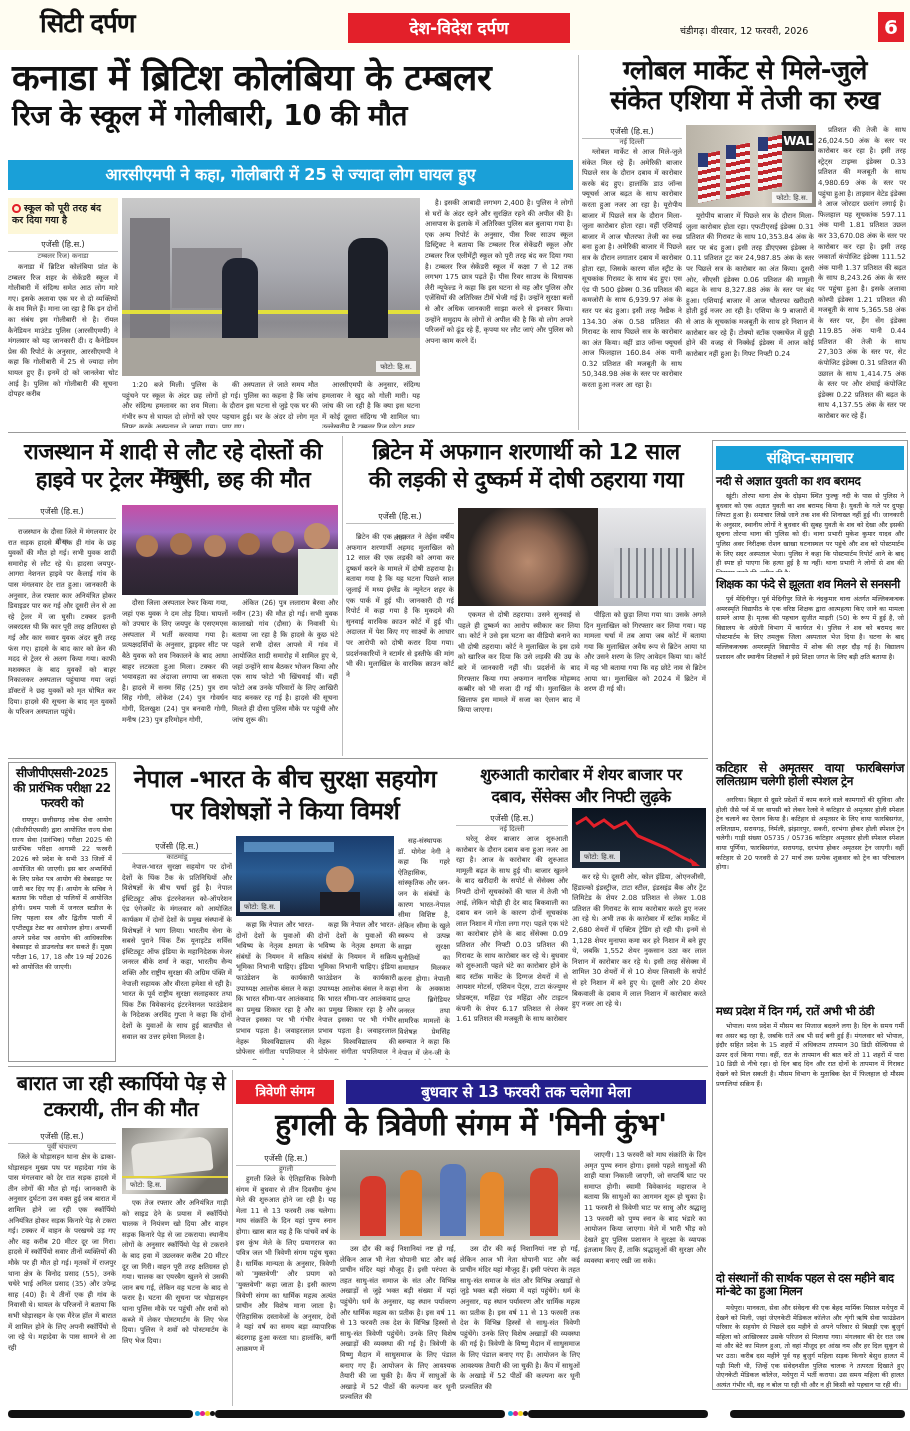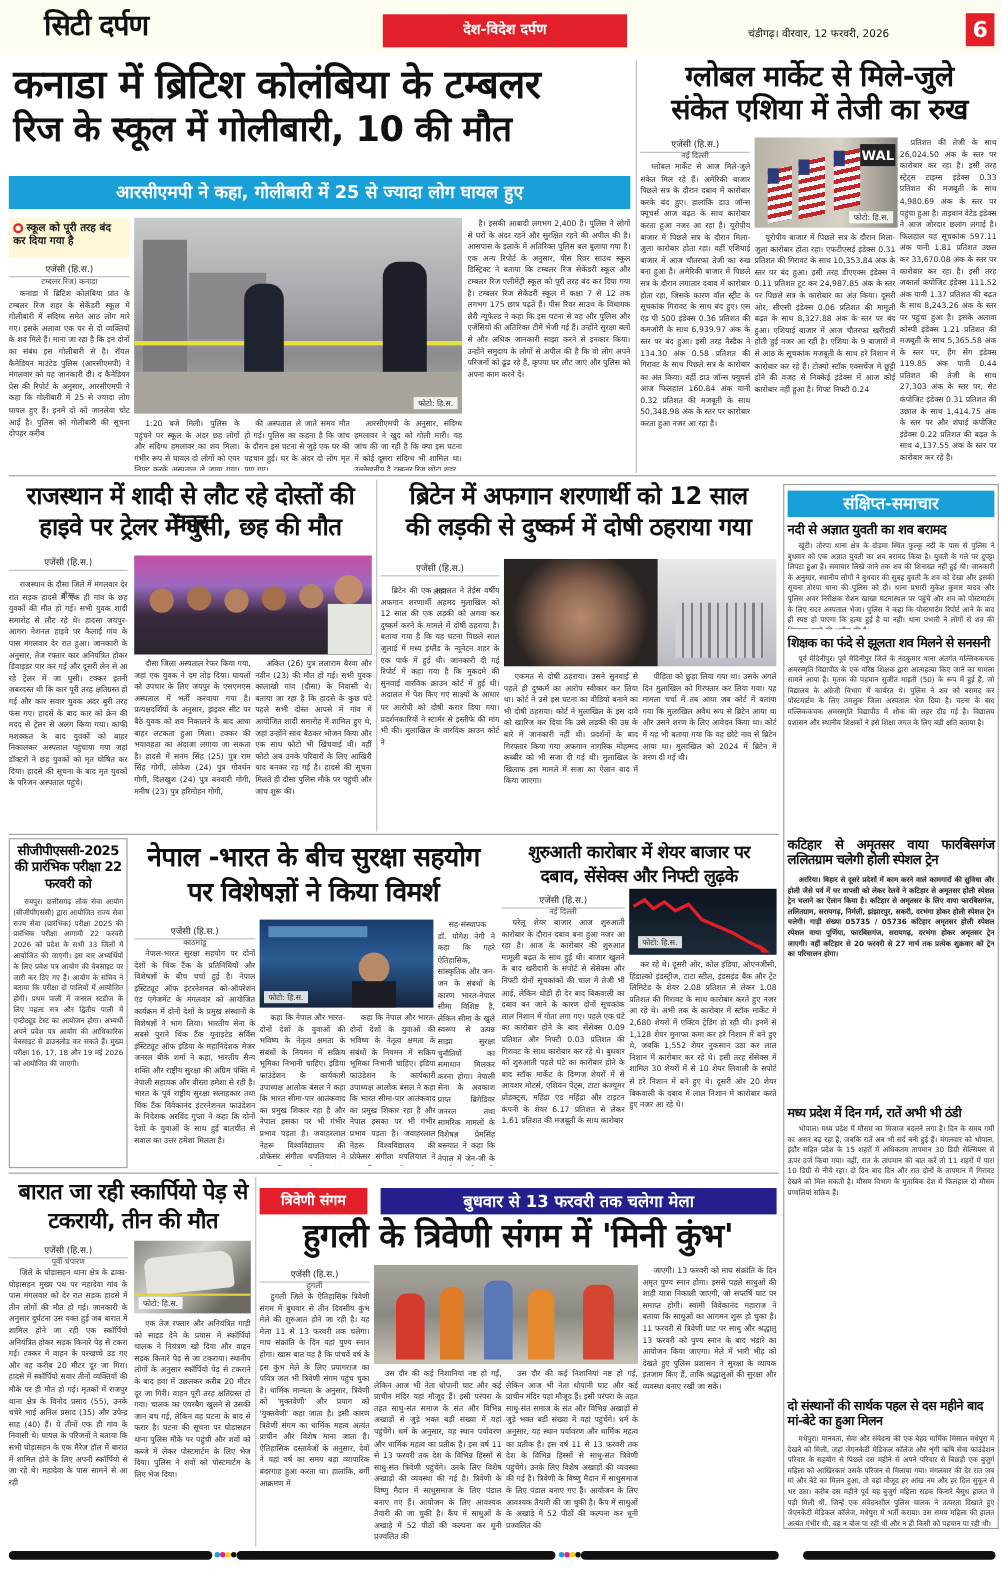--- a/index.html
+++ b/index.html
@@ -1,21 +1,21 @@
 <!DOCTYPE html>
 <html><head>
 <meta charset="utf-8">
 <style>
   * { box-sizing: border-box; margin: 0; padding: 0; }
   html, body { width: 910px; height: 1431px; background: #ffffff; overflow: hidden; }
   body { font-family: "DejaVu Sans", sans-serif; color: #1a1a1a; position: relative; }
   .abs { position: absolute; }
   .masthead { left: 0; top: 0; width: 910px; height: 50px; background: #fffdf2; }
   .logo { left: 8px; top: 4px; font-size: 26px; font-weight: bold; color: #111; font-family: "DejaVu Serif", serif; letter-spacing: -1px; margin-left: 32px; }
-  .section-banner { left: 348px; top: 13px; width: 222px; height: 30px; background: #e3202a; color: #fff; font-size: 13px; font-weight: bold; text-align: center; line-height: 30px; }
+  .section-banner { left: 348px; top: 13px; width: 222px; height: 30px; background: #e3202a; color: #fff; font-size: 17px; font-weight: bold; text-align: center; line-height: 30px; }
   .dateline { left: 680px; top: 24px; font-size: 9.5px; color: #111; }
   .page-no { left: 878px; top: 12px; width: 26px; height: 30px; background: #e3202a; color: #fff; font-size: 20px; font-weight: bold; text-align: center; line-height: 30px; }
 
   .hl { font-weight: bold; color: #111; line-height: 1.12; letter-spacing: -0.5px; }
   .hl-xl { font-size: 37px; }
   .hl-l { font-size: 24px; }
   .center { text-align: center; }
   .byline { font-size: 8px; color: #222; text-align: center; border-bottom: 1px solid #bbb; padding-bottom: 2px; }
   .place { font-size: 7px; color: #444; text-align: center; }
   .body-text { font-size: 7px; line-height: 10.6px; color: #2a2a2a; text-align: justify; overflow: hidden; }
@@ -36,21 +36,21 @@
 </head>
 <body>
 
 <div class="abs masthead"></div>
 <div class="abs logo">सिटी दर्पण</div>
 <div class="abs section-banner">देश-विदेश दर्पण</div>
 <div class="abs dateline">चंडीगढ़। वीरवार, 12 फरवरी, 2026</div>
 <div class="abs page-no">6</div>
 
 <div class="abs hl hl-xl" style="left:12px;top:58px;width:560px;font-size:36px;">कनाडा में ब्रिटिश कोलंबिया के टम्बलर</div>
-<div class="abs hl hl-xl" style="left:12px;top:100px;width:560px;font-size:32px;">रिज के स्कूल में गोलीबारी, 10 की मौत</div>
+<div class="abs hl hl-xl" style="left:12px;top:100px;width:560px;font-size:28px;">रिज के स्कूल में गोलीबारी, 10 की मौत</div>
 <div class="abs blue-bar" style="left:8px;top:160px;width:565px;height:30px;line-height:30px;font-size:16px;">आरसीएमपी ने कहा, गोलीबारी में 25 से ज्यादा लोग घायल हुए</div>
 
 <div class="abs" style="left:8px;top:198px;width:110px;height:36px;background:#fdf7d8;padding:4px 4px;font-size:9.5px;font-weight:bold;line-height:12px;">
   <span class="bullet-ring"></span><span>स्कूल को पूरी तरह बंद कर दिया गया है</span>
 </div>
 <div class="abs byline" style="left:8px;top:238px;width:110px;">एजेंसी (हि.स.)</div>
 <div class="abs place" style="left:8px;top:251px;width:110px;">टम्बलर रिज) कनाडा</div>
 <div class="col body-text" style="left:8px;top:262px;width:110px;height:166px;">
     <p>कनाडा में ब्रिटिश कोलंबिया प्रांत के टम्बलर रिज शहर के सेकेंडरी स्कूल में गोलीबारी में संदिग्ध समेत आठ लोग मारे गए। इसके अलावा एक घर से दो व्यक्तियों के शव मिले हैं। माना जा रहा है कि इन दोनों का संबंध इस गोलीबारी से है। रॉयल कैनेडियन माउंटेड पुलिस (आरसीएमपी) ने मंगलवार को यह जानकारी दी। द कैनेडियन प्रेस की रिपोर्ट के अनुसार, आरसीएमपी ने कहा कि गोलीबारी में 25 से ज्यादा लोग घायल हुए हैं। इनमें दो को जानलेवा चोट आई है। पुलिस को गोलीबारी की सूचना दोपहर करीब</p>
   </div>
@@ -156,21 +156,21 @@
 <div class="col body-text" style="left:716px;top:492px;width:188px;height:80px;font-size:6.5px;line-height:9.6px;">
     <p>खूंटी। तोरपा थाना क्षेत्र के दोड़मा स्थित फुल्कू नदी के पास से पुलिस ने बुधवार को एक अज्ञात युवती का शव बरामद किया है। युवती के गले पर दुपट्टा लिपटा हुआ है। समाचार लिखे जाने तक शव की शिनाख्त नहीं हुई थी। जानकारी के अनुसार, स्थानीय लोगों ने बुधवार की सुबह युवती के शव को देखा और इसकी सूचना तोरपा थाना की पुलिस को दी। थाना प्रभारी मुकेश कुमार यादव और पुलिस अवर निरीक्षक रोशन खाखा घटनास्थल पर पहुंचे और शव को पोस्टमार्टम के लिए सदर अस्पताल भेजा। पुलिस ने कहा कि पोस्टमार्टम रिपोर्ट आने के बाद ही स्पष्ट हो पाएगा कि हत्या हुई है या नहीं। थाना प्रभारी ने लोगों से शव की शिनाख्त करने की अपील की है।</p>
   </div>
 
 <div class="abs hl" style="left:716px;top:578px;width:188px;font-size:11.5px;">शिक्षक का फंदे से झूलता शव मिलने से सनसनी</div>
 <div class="col body-text" style="left:716px;top:595px;width:188px;height:162px;font-size:6.5px;line-height:9.6px;">
     <p>पूर्व मेदिनीपुर। पूर्व मेदिनीपुर जिले के नंदकुमार थाना अंतर्गत मल्लिककचक अमरस्मृति विद्यापीठ के एक वरिष्ठ शिक्षक द्वारा आत्महत्या किए जाने का मामला सामने आया है। मृतक की पहचान सुजीत माइती (50) के रूप में हुई है, जो विद्यालय के अंग्रेजी विभाग में कार्यरत थे। पुलिस ने शव को बरामद कर पोस्टमार्टम के लिए तमलुक जिला अस्पताल भेज दिया है। घटना के बाद मल्लिककचक अमरस्मृति विद्यापीठ में शोक की लहर दौड़ गई है। विद्यालय प्रशासन और स्थानीय शिक्षकों ने इसे शिक्षा जगत के लिए बड़ी क्षति बताया है।</p>
   </div>
 
 <div class="abs hl" style="left:716px;top:762px;width:188px;font-size:12px;text-align:justify;">कटिहार से अमृतसर वाया फारबिसगंज ललितग्राम चलेगी होली स्पेशल ट्रेन</div>
-<div class="col body-text" style="left:716px;top:796px;width:188px;height:204px;font-size:6.5px;line-height:9.6px;font-weight:bold;">
+<div class="col body-text" style="left:716px;top:796px;width:188px;height:204px;font-size:6.5px;line-height:9.6px;">
     <p>अररिया। बिहार से दूसरे प्रदेशों में काम करने वाले कामगारों की सुविधा और होली जैसे पर्व में घर वापसी को लेकर रेलवे ने कटिहार से अमृतसर होली स्पेशल ट्रेन चलाने का ऐलान किया है। कटिहार से अमृतसर के लिए वाया फारबिसगंज, ललितग्राम, सरायगढ़, निर्मली, झंझारपुर, सकरी, दरभंगा होकर होली स्पेशल ट्रेन चलेगी। गाड़ी संख्या 05735 / 05736 कटिहार अमृतसर होली स्पेशल स्पेशल वाया पूर्णिया, फारबिसगंज, सरायगढ़, दरभंगा होकर अमृतसर ट्रेन जाएगी। वहीं कटिहार से 20 फरवरी से 27 मार्च तक प्रत्येक शुक्रवार को ट्रेन का परिचालन होगा।</p>
   </div>
 
 <div class="abs hl" style="left:716px;top:1005px;width:188px;font-size:11.5px;">मध्य प्रदेश में दिन गर्म, रातें अभी भी ठंडी</div>
 <div class="col body-text" style="left:716px;top:1022px;width:188px;height:246px;font-size:6.5px;line-height:9.6px;">
     <p>भोपाल। मध्य प्रदेश में मौसम का मिजाज बदलने लगा है। दिन के समय गर्मी का असर बढ़ रहा है, जबकि रातें अब भी सर्द बनी हुई हैं। मंगलवार को भोपाल, इंदौर सहित प्रदेश के 15 शहरों में अधिकतम तापमान 30 डिग्री सेल्सियस से ऊपर दर्ज किया गया। वहीं, रात के तापमान की बात करें तो 11 शहरों में पारा 10 डिग्री से नीचे रहा। दो दिन बाद दिन और रात दोनों के तापमान में गिरावट देखने को मिल सकती है। मौसम विभाग के मुताबिक देश में फिलहाल दो मौसम प्रणालियां सक्रिय हैं।</p>
   </div>
 
 <div class="abs hl" style="left:716px;top:1272px;width:188px;font-size:11.5px;">दो संस्थानों की सार्थक पहल से दस महीने बाद मां-बेटे का हुआ मिलन</div>
 <div class="col body-text" style="left:716px;top:1304px;width:188px;height:84px;font-size:6.5px;line-height:9.6px;">

